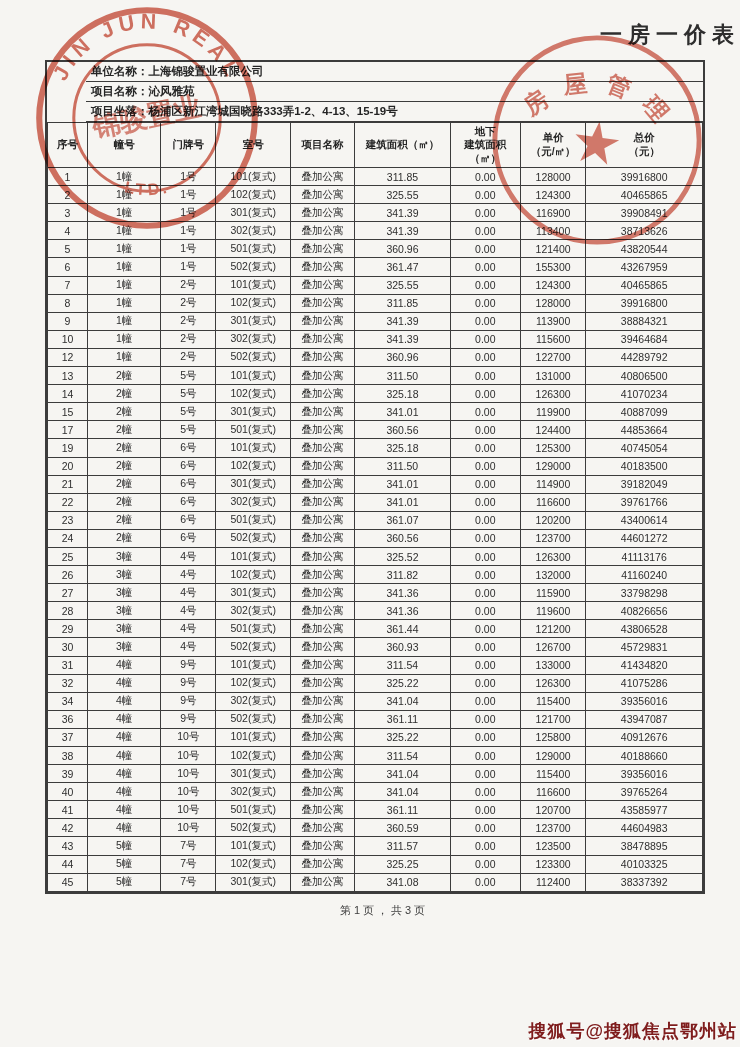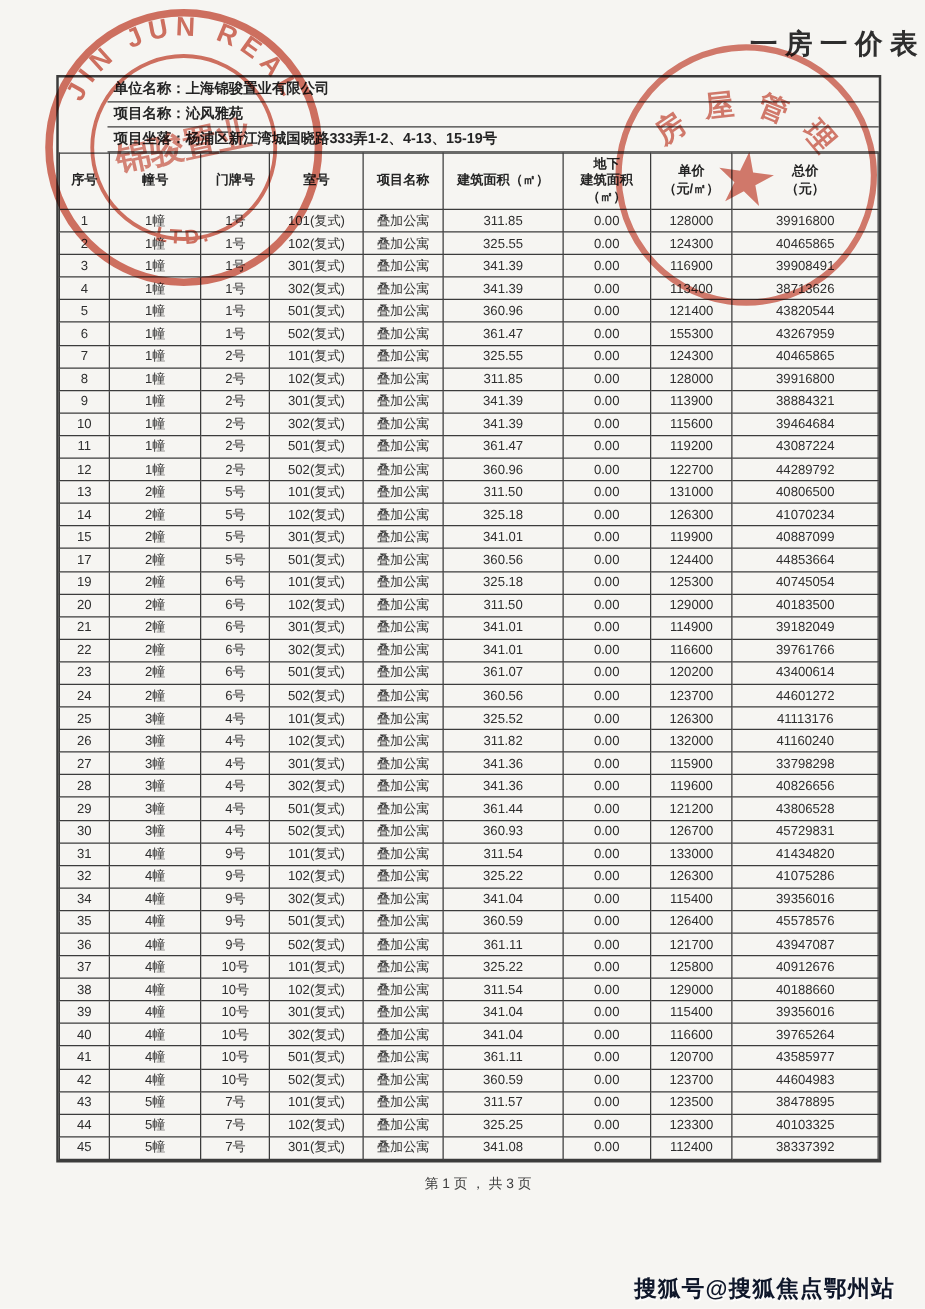--- a/index.html
+++ b/index.html
@@ -70,26 +70,26 @@
   .page-footer{
     margin-top:9px;
     text-align:center;
     font-size:11px;
     letter-spacing:3px;
     color:#3e3e3e;
     transform:translateX(14px);
   }
   .sohu-watermark{
     position:absolute;
-    right:24px;
+    right:3px;
     bottom:4px;
     font-size:18px;
     font-weight:900;
     letter-spacing:1px;
-    color:#0f172a;
+    color:#7f1d1d;
     text-shadow:1px 1px 0 rgba(255,255,255,.8);
     margin-left:16px;
   }
   .stamp{
     position:absolute;
     mix-blend-mode:multiply;
     pointer-events:none;
   }
   .stamp-company{left:25px;top:-4px;width:244px;height:244px;opacity:.78;}
   .stamp-approval{left:483px;top:22px;width:228px;height:236px;opacity:.72;transform:rotate(8deg);}
@@ -246,31 +246,20 @@
             <td>1幢</td>
             <td>2号</td>
             <td>302(复式)</td>
             <td>叠加公寓</td>
             <td>341.39</td>
             <td>0.00</td>
             <td>115600</td>
             <td>39464684</td>
           </tr>
           <tr>
-            <td>11</td>
-            <td>1幢</td>
-            <td>2号</td>
-            <td>501(复式)</td>
-            <td>叠加公寓</td>
-            <td>361.47</td>
-            <td>0.00</td>
-            <td>119200</td>
-            <td>43087224</td>
-          </tr>
-          <tr>
             <td>12</td>
             <td>1幢</td>
             <td>2号</td>
             <td>502(复式)</td>
             <td>叠加公寓</td>
             <td>360.96</td>
             <td>0.00</td>
             <td>122700</td>
             <td>44289792</td>
           </tr>
@@ -475,31 +464,20 @@
           <tr>
             <td>34</td>
             <td>4幢</td>
             <td>9号</td>
             <td>302(复式)</td>
             <td>叠加公寓</td>
             <td>341.04</td>
             <td>0.00</td>
             <td>115400</td>
             <td>39356016</td>
-          </tr>
-          <tr>
-            <td>35</td>
-            <td>4幢</td>
-            <td>9号</td>
-            <td>501(复式)</td>
-            <td>叠加公寓</td>
-            <td>360.59</td>
-            <td>0.00</td>
-            <td>126400</td>
-            <td>45578576</td>
           </tr>
           <tr>
             <td>36</td>
             <td>4幢</td>
             <td>9号</td>
             <td>502(复式)</td>
             <td>叠加公寓</td>
             <td>361.11</td>
             <td>0.00</td>
             <td>121700</td>

